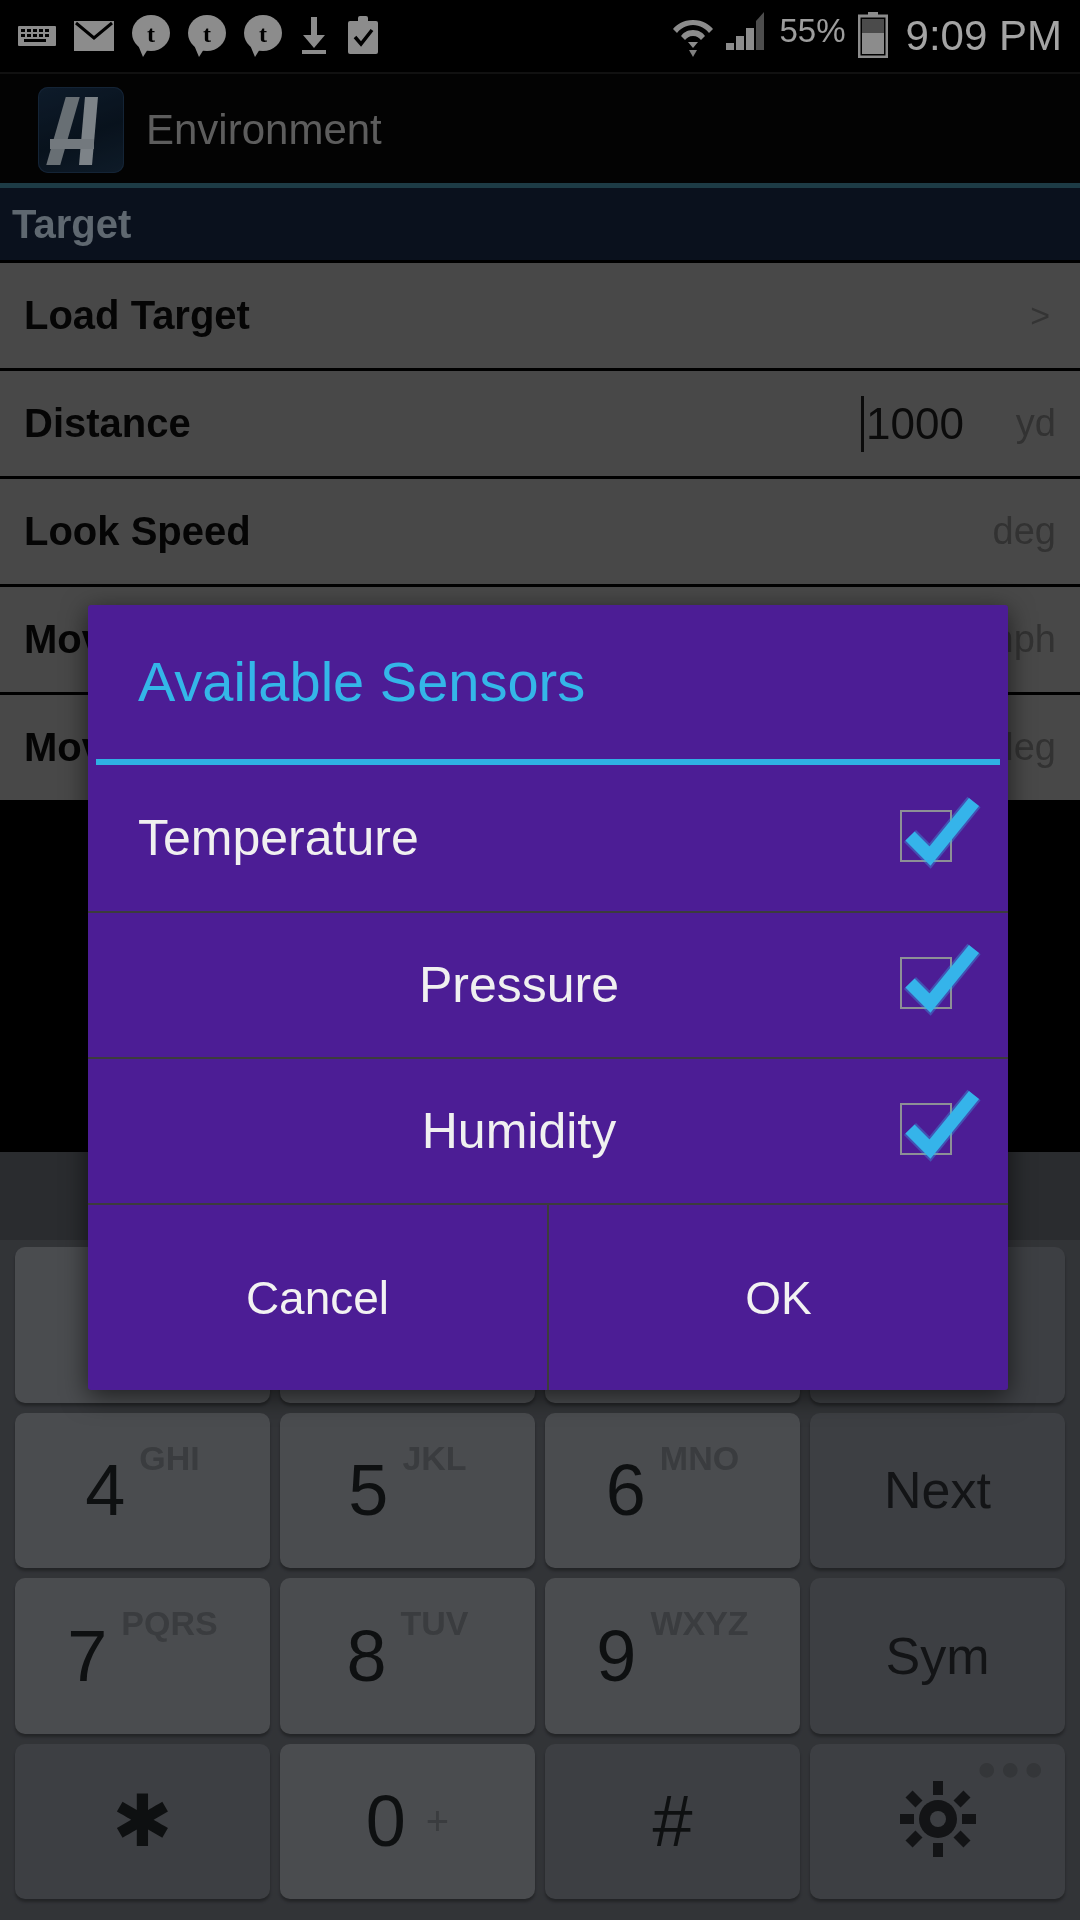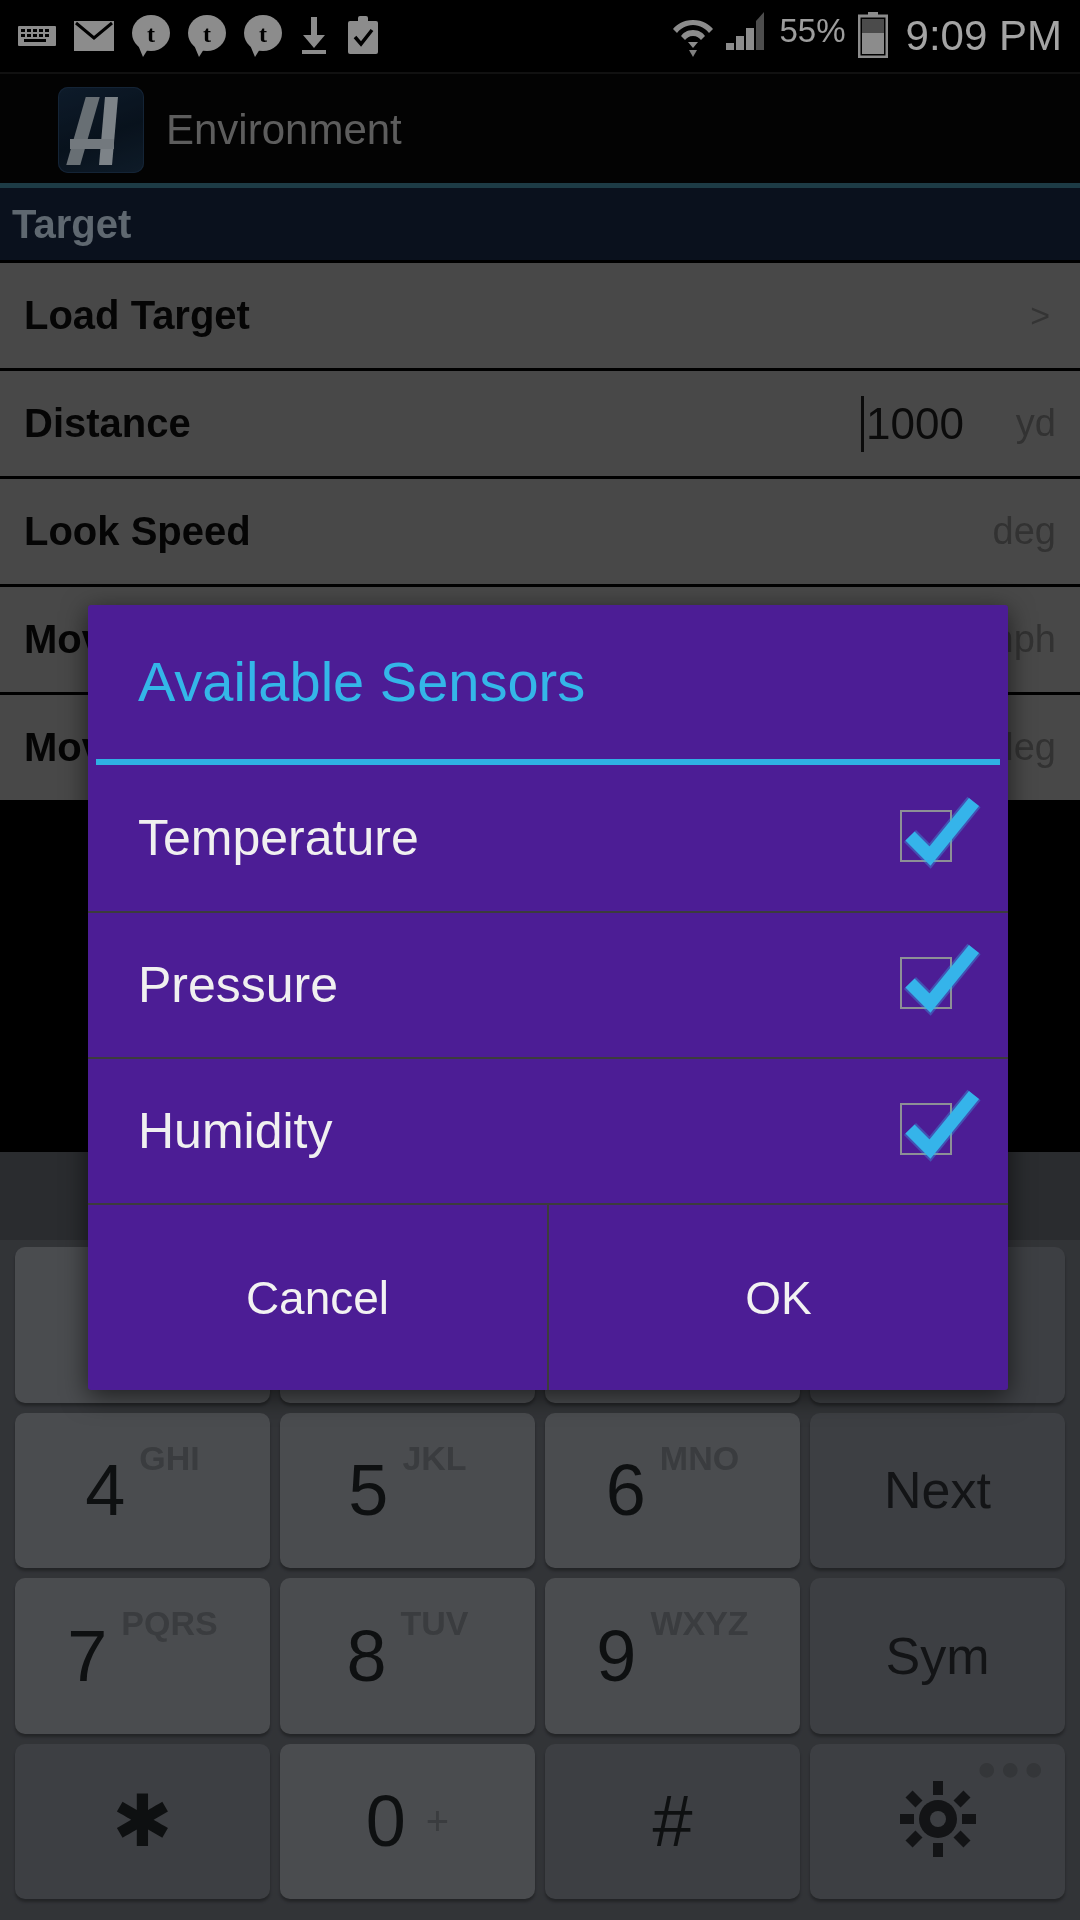--- a/index.html
+++ b/index.html
@@ -19,21 +19,21 @@
   .sb-left { display:flex; align-items:center; gap:18px; flex:1; }
   .sb-right { display:flex; align-items:flex-start; gap:12px; }
   .sb-ico { fill:#cfcfcf; display:block; }
   .sb-pct { color:#e8e8e8; font-size:33px; letter-spacing:0px; }
   .sb-time { color:#f2f2f2; font-size:42px; letter-spacing:0px; margin-left:6px; }
   .sb-divider { position:absolute; left:0; top:72px; width:1080px; height:2px; background:#1a1a1a; }
 
   
   .appbar {
     position:absolute; top:74px; left:0; width:1080px; height:112px;
-    background:#050505; display:flex; align-items:center; padding-left:58px;
+    background:#050505; display:flex; align-items:center; padding-left:38px;
   }
   .applogo {
     width:86px; height:86px; border-radius:10px;
     background:linear-gradient(160deg,#15293f 0%,#0d1b2b 55%,#16293c 100%);
     position:relative; overflow:hidden; flex:0 0 auto;
     box-shadow: inset 0 0 0 1px #1e3550;
   }
   .applogo .a1 {
     position:absolute; left:18px; top:10px; width:14px; height:68px;
     background:#9aa4ac; transform:skewX(-16deg);
@@ -107,21 +107,21 @@
   .dlg-title {
     height:165px; display:flex; align-items:center; padding-left:50px;
     color:#34b6e8; font-size:56px; font-weight:400;
   }
   .dlg-title-rule { height:7px; background:#2fb0e4; margin:0 8px; }
   .dlg-list { flex:1; }
   .dlg-item {
     height:146px; display:flex; align-items:center; padding:0 52px 0 50px;
     position:relative;
   }
-  .dlg-item + .dlg-item { border-top:2px solid #3c3c3c; }
+  .dlg-item + .dlg-item { border-top:2px solid #3c3c3c;text-align:center; }
   .dlg-item-label { color:#f0f0f0; font-size:50px; flex:1; }
   .cbox {
     position:relative; width:56px; height:56px; flex:0 0 auto;
   }
   .cbox .box {
     position:absolute; left:0; top:0; width:52px; height:52px;
     border:2px solid #8d9096; background:transparent;
   }
   .cbox svg { position:absolute; left:-4px; top:-14px; overflow:visible; }
   .dlg-buttons {

